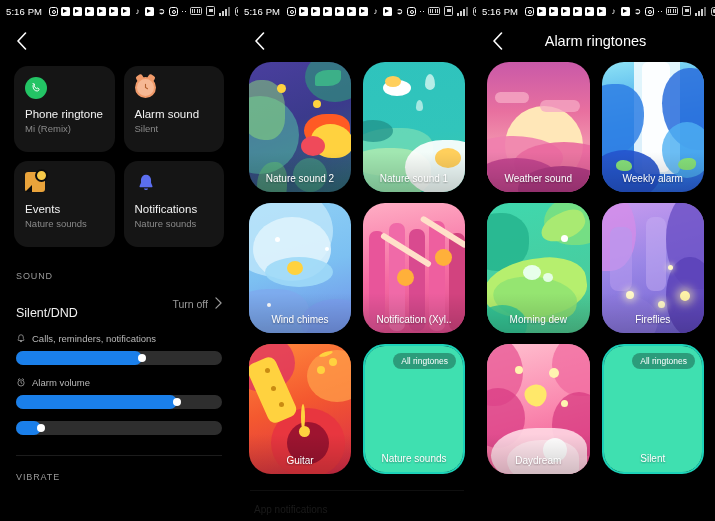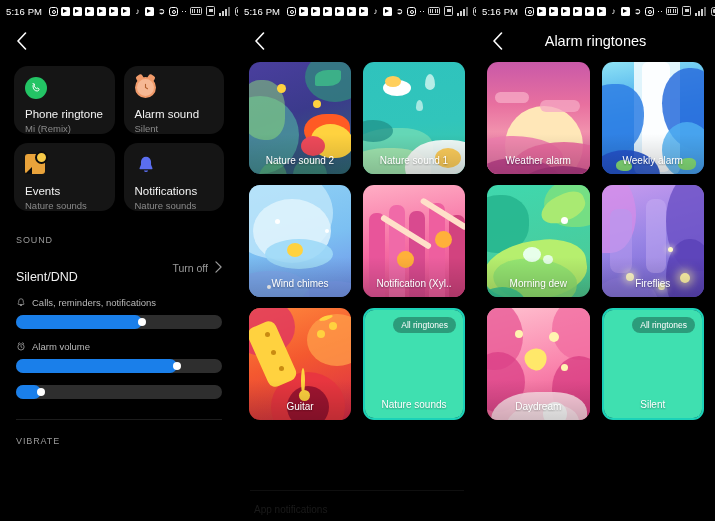--- a/index.html
+++ b/index.html
@@ -84,21 +84,21 @@
     position: absolute; left: 0; right: 0; text-align: center;
     color: #fff; font-size: 14.5px; pointer-events: none;
   }
 
   
   .tile-grid {
     display: grid; grid-template-columns: 1fr 1fr; gap: 9px;
     padding: 6px 14px 0 14px;
   }
   .tile {
-    background: #151515; border-radius: 14px; height: 68px;
+    background: #151515; border-radius: 14px; height: 86px;
     padding: 11px 10px 0 11px;
   }
   .tile-ico { width: 22px; height: 22px; margin-bottom: 9px; position: relative; }
   .tile-title { color: #f2f2f2; font-size: 11.5px; line-height: 13px; }
   .tile-sub { color: #8a8a8a; font-size: 9.5px; margin-top: 2px; }
 
   .ic-phone { width: 22px; height: 22px; border-radius: 50%; background: #23c465;
     display:flex;align-items:center;justify-content:center;}
   .ic-alarm { width: 21px; height: 21px; border-radius: 50%; background: #f6b894;
     border: 2px solid #f09a6a; position: relative; display:flex;align-items:center;justify-content:center;}
@@ -148,21 +148,21 @@
   .vibrate-hd {
     color: #9a9a9a; font-size: 9px; letter-spacing: .9px; padding: 0 16px; margin-top: 16px;
   }
 
   
   .ring-grid {
     display:grid; grid-template-columns: 1fr 1fr; gap: 11px 12px;
     padding: 2px 11px 0 11px;
   }
   .ring-card {
-    height: 112px; border-radius: 11px; position: relative; overflow: hidden;
+    height: 130px; border-radius: 22px; position: relative; overflow: hidden;
   }
   .ring-card.selected {
     border: 2px solid #1cd2b8; box-shadow: 0 0 0 1px #0c6f8d inset;
   }
   .ring-name {
     position:absolute; left:0; right:0; bottom: 8px; text-align:center;
     color:#fff; font-size: 10px; padding: 0 5px;
     text-shadow: 0 1px 2px rgba(0,0,0,.35);
     white-space: nowrap; overflow: hidden; text-overflow: clip;
   }
@@ -505,21 +505,21 @@
         <div class="art" style="background:linear-gradient(180deg,#c959a8 0%,#e8709f 38%,#f191ad 62%,#d9569b 100%)">
           <div class="blob" style="left:18px;top:44px;width:78px;height:78px;background:#ffe7b8;border-radius:50%"></div>
           <div class="blob" style="left:-24px;top:74px;width:100px;height:44px;background:#ef7fae;opacity:.9;border-radius:50%"></div>
           <div class="blob" style="right:-24px;top:80px;width:100px;height:44px;background:#e9689f;opacity:.9;border-radius:50%"></div>
           <div class="blob" style="left:-16px;top:96px;width:90px;height:48px;background:#c2458e;opacity:.95;border-radius:50%"></div>
           <div class="blob" style="right:-18px;top:104px;width:90px;height:46px;background:#b13a84;opacity:.95;border-radius:50%"></div>
           <div class="blob" style="left:8px;top:30px;width:34px;height:11px;background:#f6a9c4;opacity:.8;border-radius:6px"></div>
           <div class="blob" style="right:10px;top:38px;width:40px;height:12px;background:#f6a9c4;opacity:.75;border-radius:6px"></div>
           <div class="bottom-fade"></div>
         </div>
-        <div class="ring-name">Weather alarm</div>
+        <div class="ring-name">Weather sound</div>
       </div>
 
       <div class="ring-card">
         <div class="art" style="background:linear-gradient(170deg,#8fe3f5 0%,#3aa0ea 45%,#2a5fd8 100%)">
           <div class="blob" style="left:32px;top:-6px;width:46px;height:118px;background:#eaf8fd;opacity:.92;border-radius:6px"></div>
           <div class="blob" style="left:40px;top:0px;width:28px;height:110px;background:#ffffff;opacity:.9;border-radius:6px"></div>
           <div class="blob" style="left:-22px;top:22px;width:64px;height:72px;background:#2f7fe4;opacity:.85;border-radius:50% 40% 55% 45%"></div>
           <div class="blob" style="right:-20px;top:6px;width:62px;height:82px;background:#2a6ddc;opacity:.85;border-radius:45% 55% 40% 60%"></div>
           <div class="blob" style="right:-8px;top:60px;width:50px;height:56px;background:#4fb0f2;opacity:.8;border-radius:50%"></div>
           <div class="blob" style="left:-12px;top:88px;width:70px;height:50px;background:#2553cc;opacity:.9;border-radius:50%"></div>

